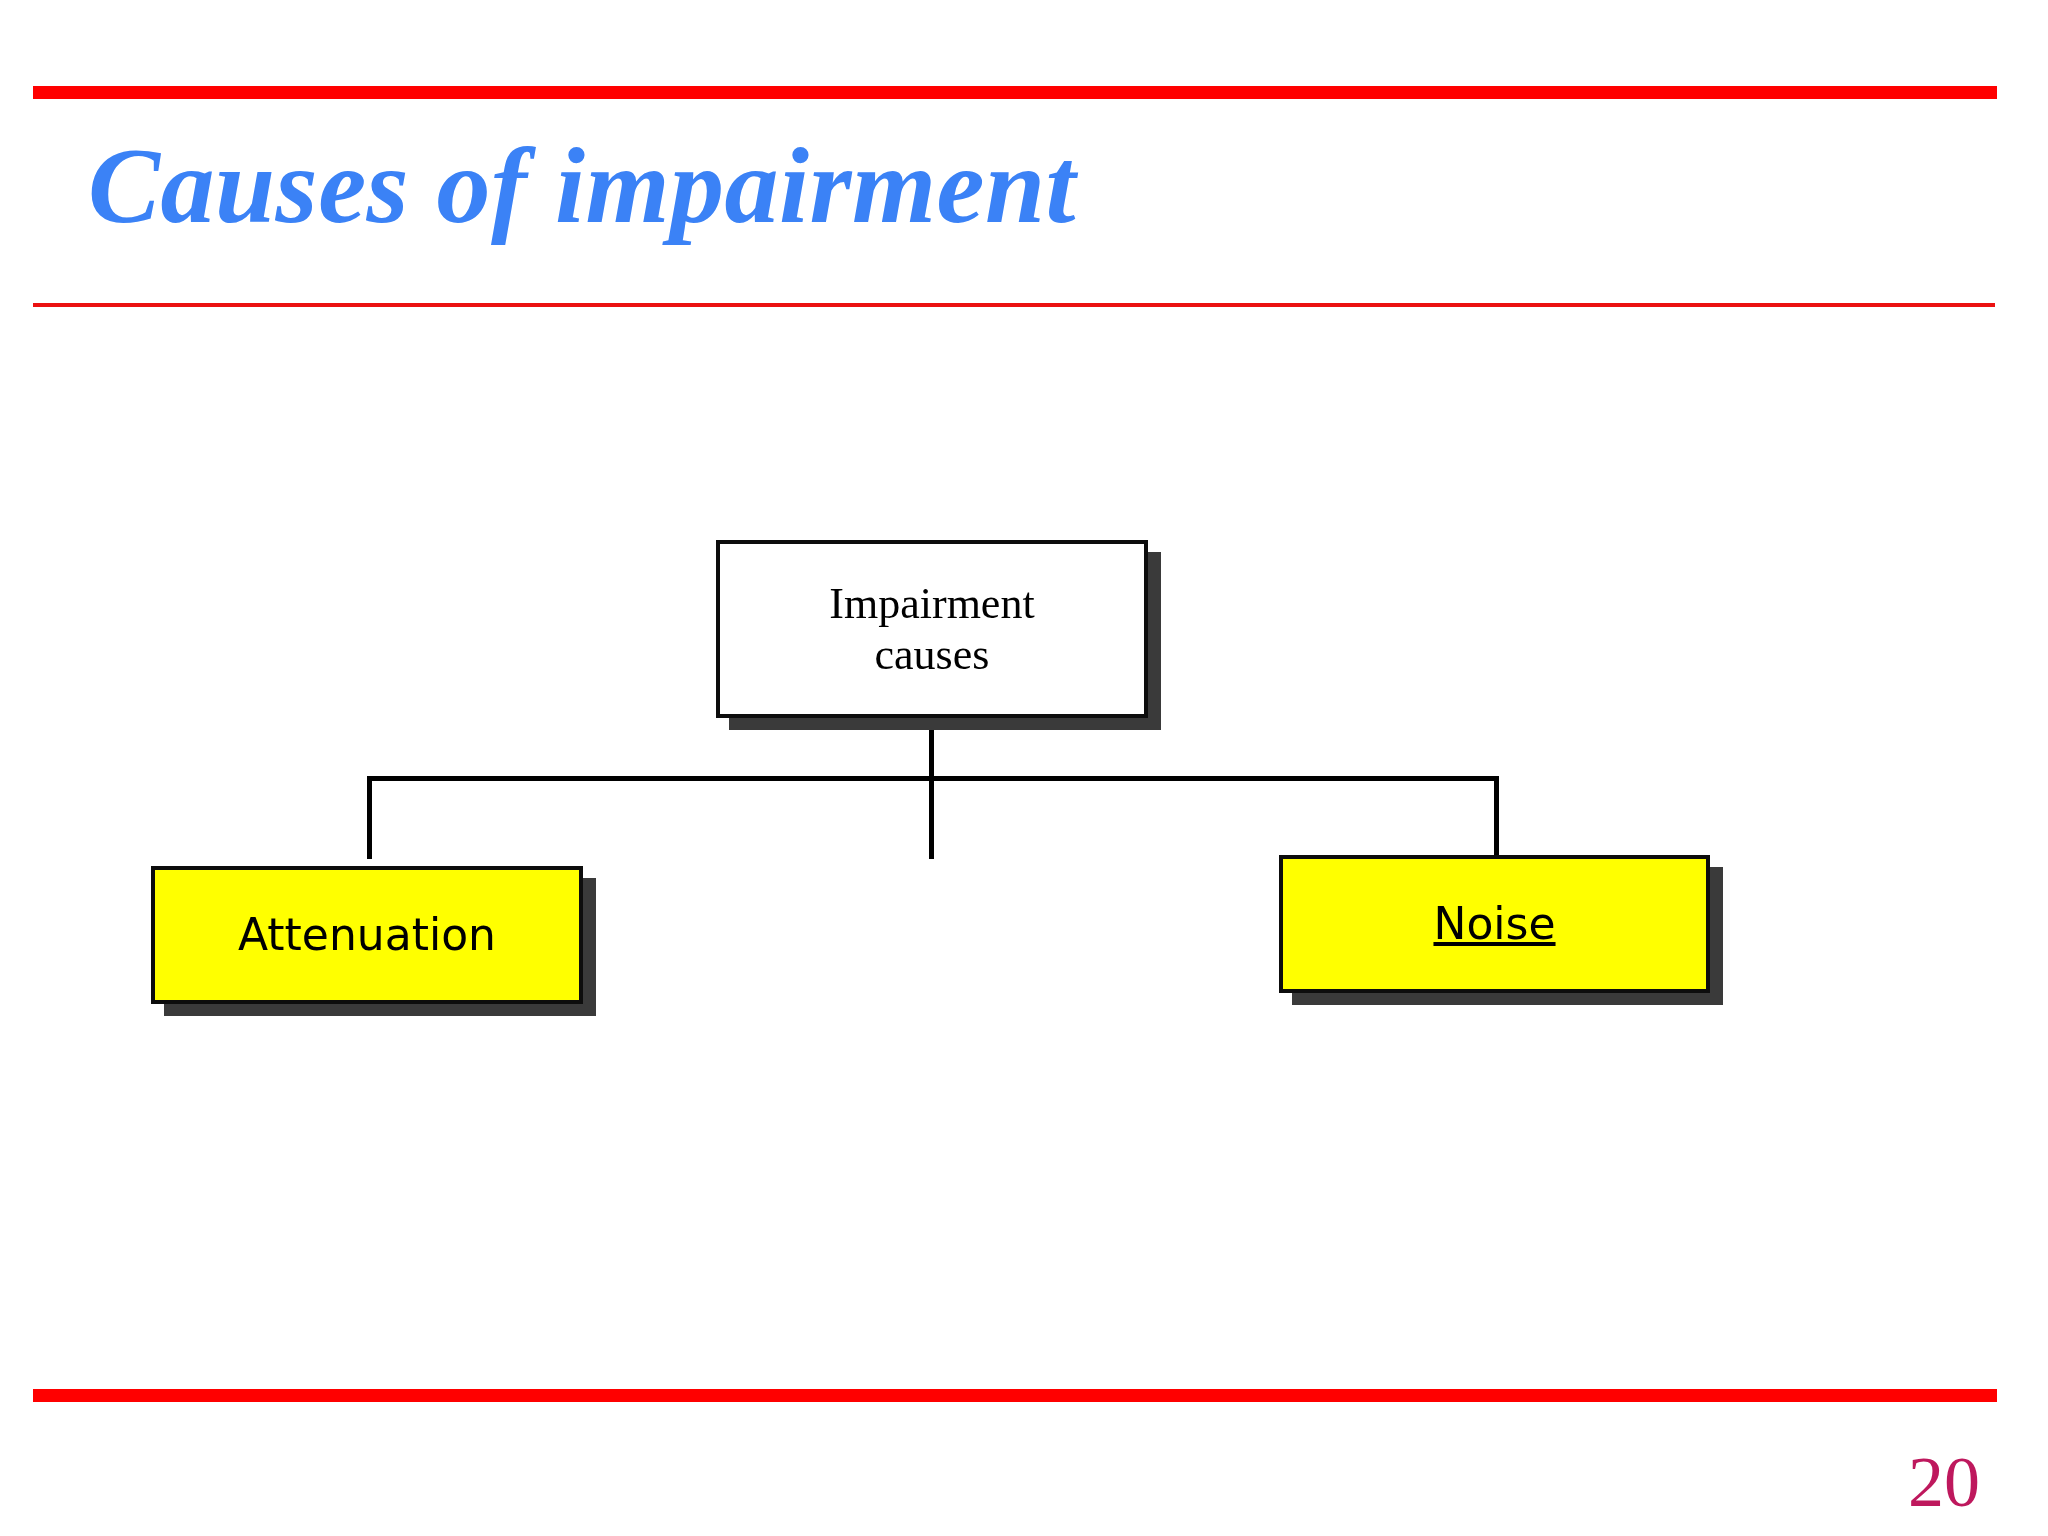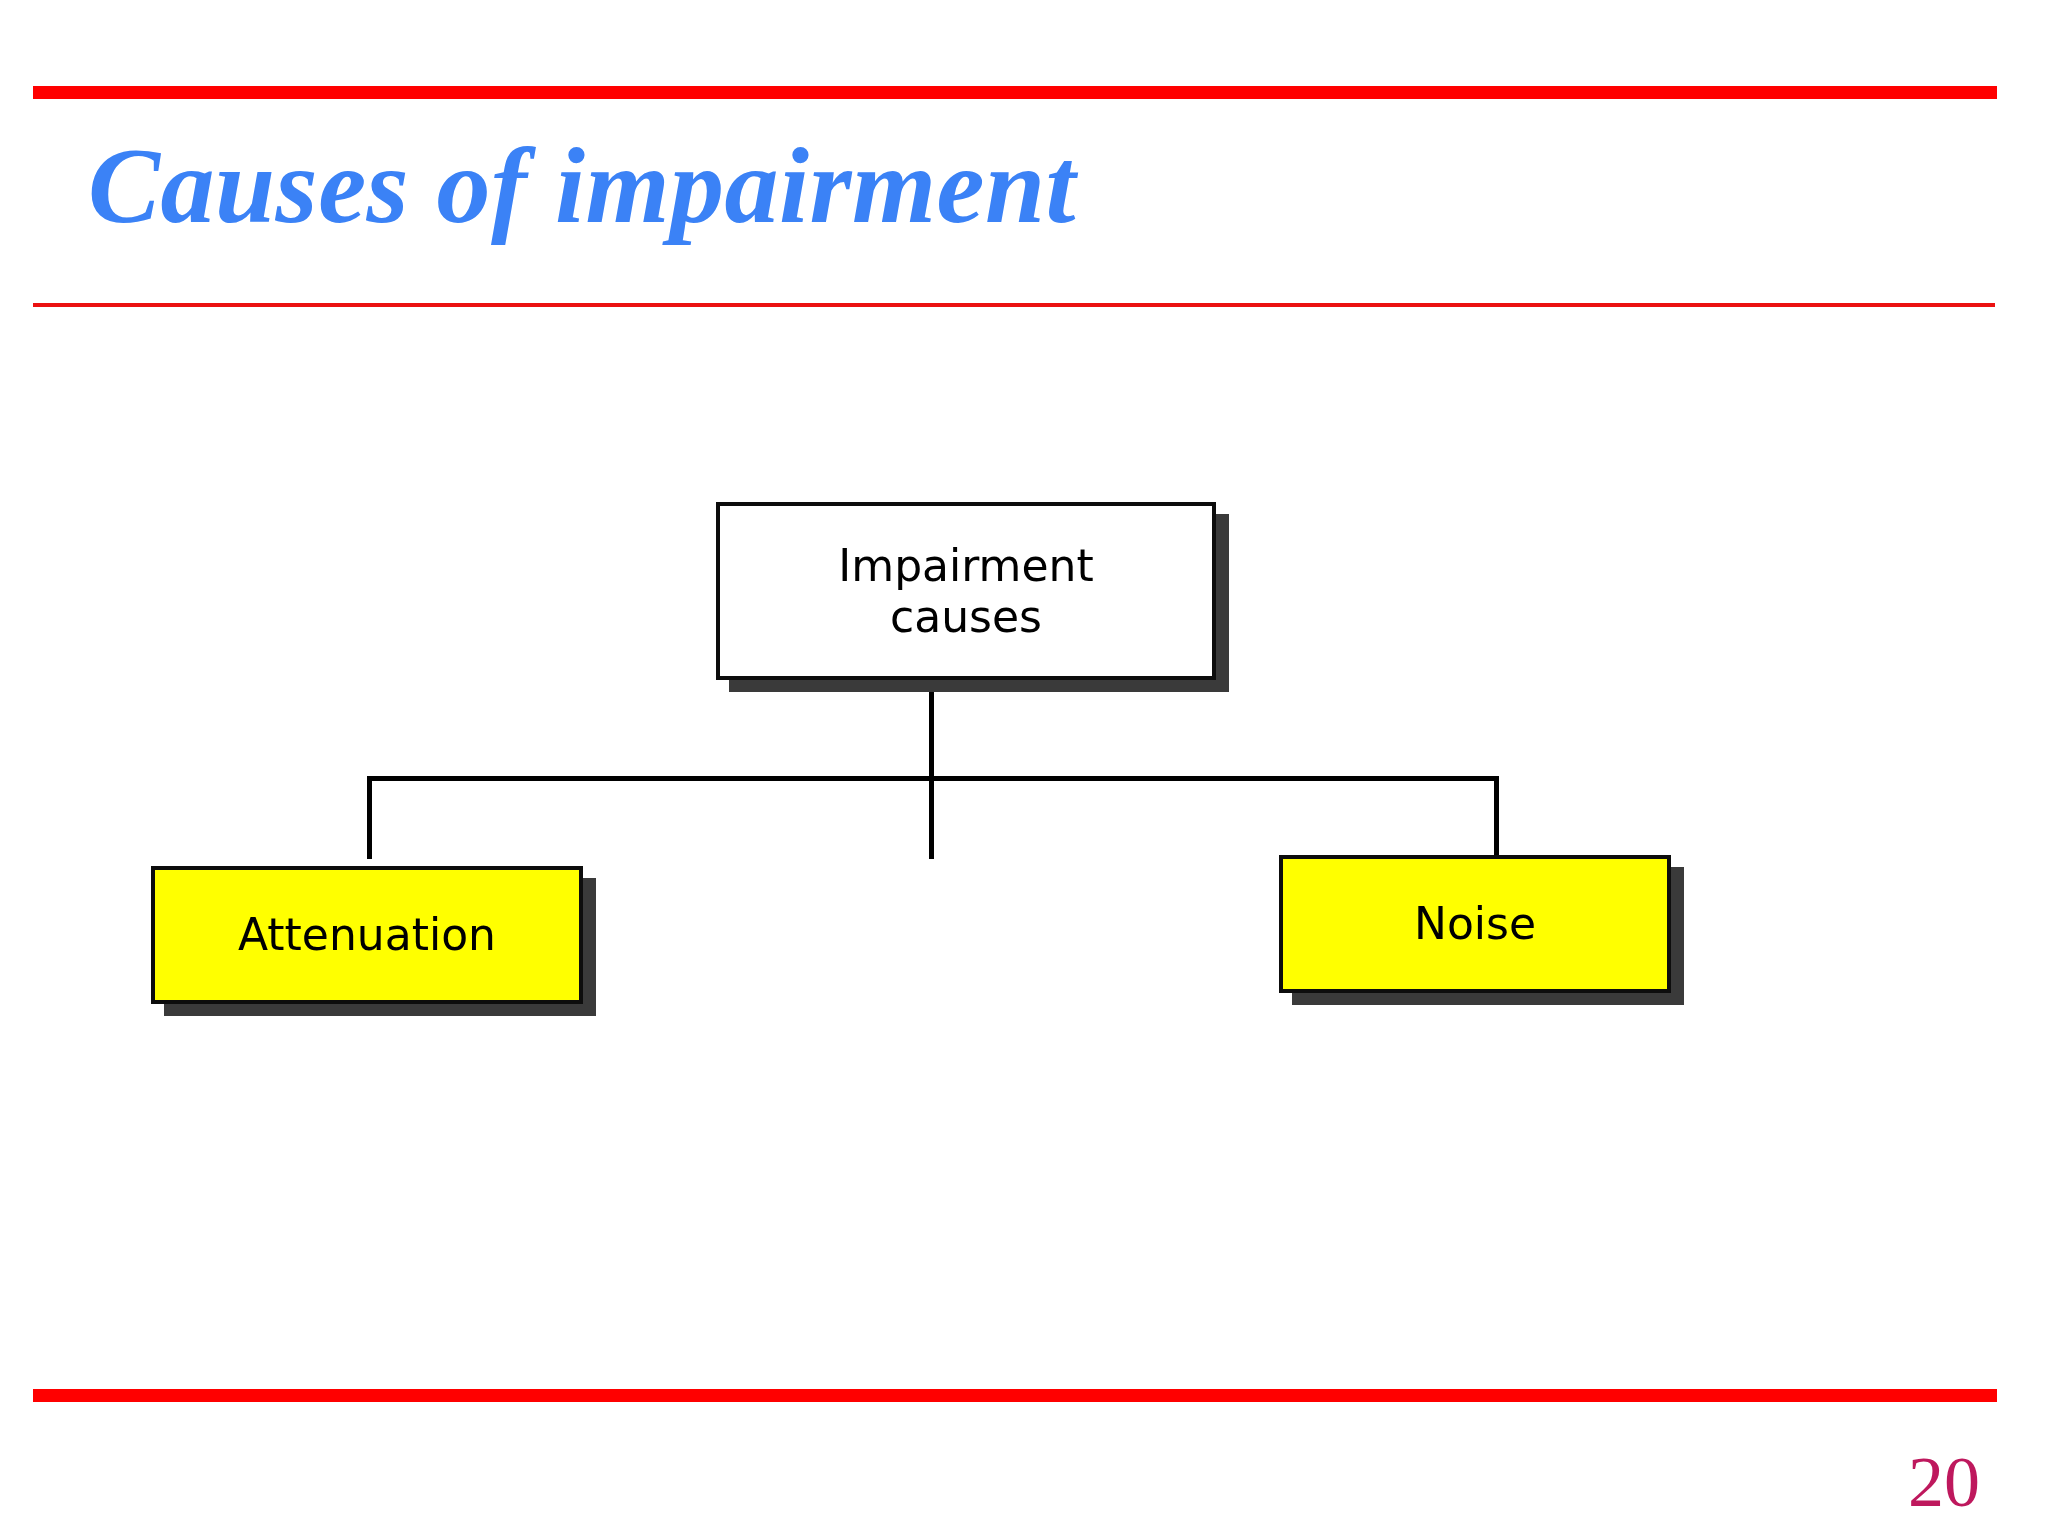--- a/index.html
+++ b/index.html
@@ -90,33 +90,34 @@
     justify-content: center;
     text-align: center;
     color: #000000;
     font-family: "DejaVu Sans", "Liberation Sans", sans-serif;
     font-size: 44px;
     line-height: 1.17;
     pointer-events: auto;
   }
   .node-root {
     left: 716px;
-    top: 502px;
-    width: 500px;
+    top: 540px;
+    width: 432px;
     height: 178px;
     white-space: pre-line;
+    font-family: Liberation Serif, serif;
   }
   .node-leaf {
     top: 855px;
     height: 138px;
     background: #FFFF00;
   }
   .node-leaf.n1 { left: 151px;  width: 432px; margin-top: 11px; }
   .node-leaf.n2 { left: 716px;  width: 432px; }
-  .node-leaf.n3 { left: 1279px; width: 392px; }
+  .node-leaf.n3 { left: 1279px; width: 431px; text-decoration: underline; }
 
   
   .conn {
     position: absolute;
     background: #000000;
   }
   .conn-stem-top   { left: 929px; top: 690px;  width: 5px;  height: 90px; }
   .conn-bus        { left: 367px; top: 776px;  width: 1132px; height: 5px; }
   .conn-drop-left  { left: 367px; top: 776px;  width: 5px;  height: 83px; }
   .conn-drop-mid   { left: 929px; top: 776px;  width: 5px;  height: 83px; }

